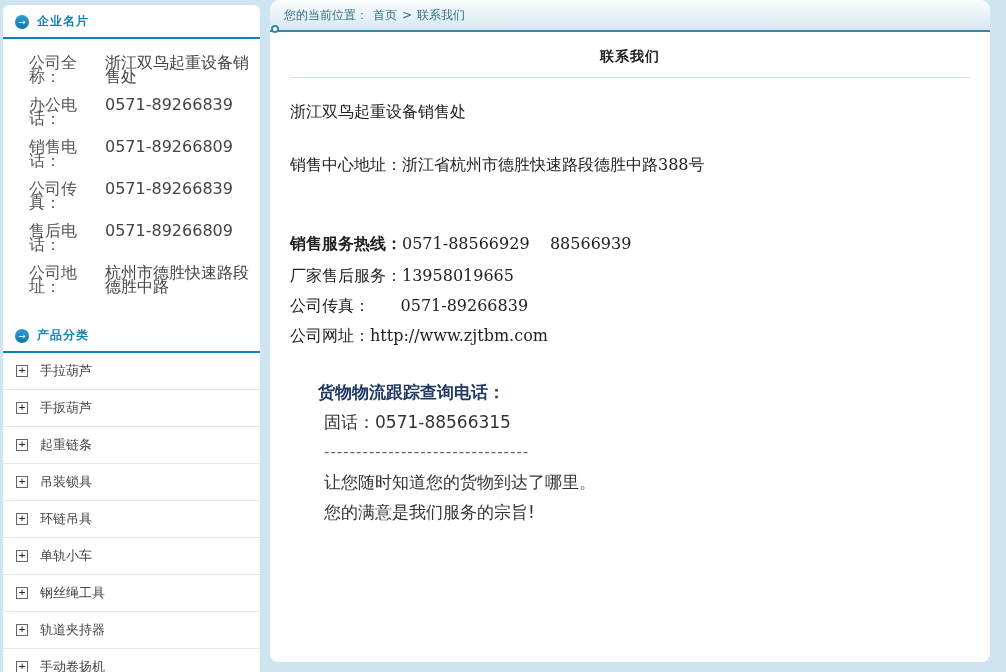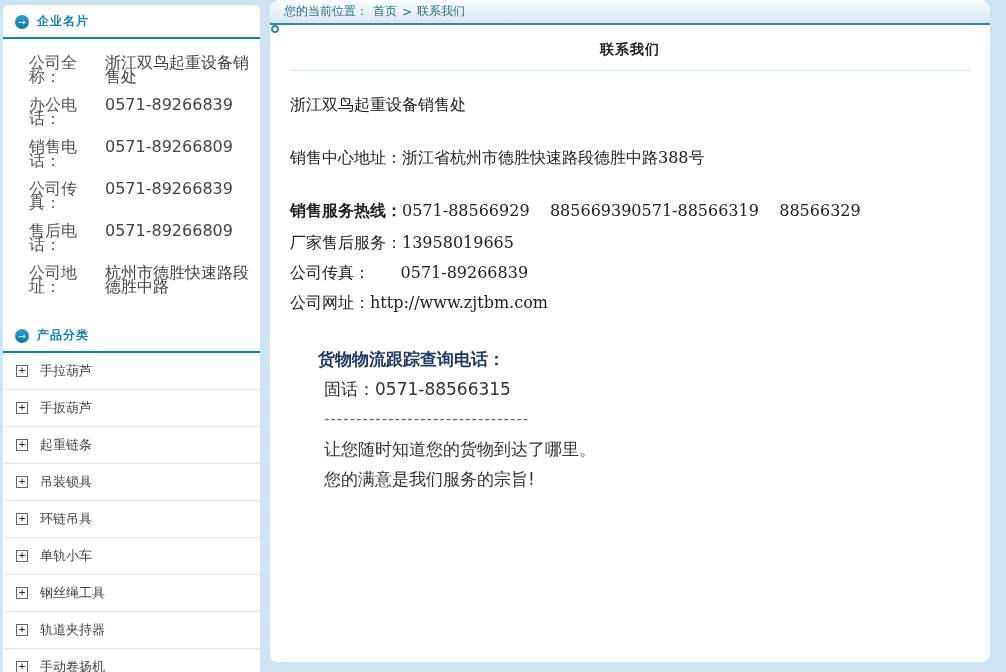--- a/index.html
+++ b/index.html
@@ -53,21 +53,21 @@
   }
   
   .main {
     position:absolute; left:270px; top:0;
     width:720px; height:662px;
     background:#fff;
     border-radius:10px 10px 8px 8px;
   }
   .breadcrumb-bar {
     position:relative;
-    height:25px;
+    height:32px;
     background:linear-gradient(180deg,#fbfdfe,#e2eef6 70%,#d7e7f2);
     border-radius:10px 10px 0 0;
     border-bottom:2px solid #35899e;
     display:flex; align-items:center;
     padding-left:14px;
     font-size:12px; color:#2f6e82;
   }
   .breadcrumb-bar .crumb { margin-right:5px; white-space:pre; }
   .crumb-link { cursor:pointer; }
   .line-dot {
@@ -83,21 +83,21 @@
     letter-spacing:1px;
   }
   .contact-block {
     font-family:"DejaVu Serif","Liberation Serif",serif;
     font-size:16px; color:#222;
     padding-top:24px;
   }
   .c-line { white-space:pre-wrap; }
   .company-name { line-height:20px; }
   .sales-address { margin-top:33px; line-height:20px; }
-  .hotline { display:flex; margin-top:26px; line-height:34px; }
+  .hotline { display:flex; margin-top:52px; line-height:34px; }
   .hotline .h-label { font-weight:bold; flex:0 0 auto; }
   .hotline .h-numbers { display:flex; flex-direction:row; }
   .plain-line { line-height:30px; }
   .website-line { line-height:30px; display:flex; }
   .website-link { color:#222; cursor:pointer; }
   .logistics {
     font-family:"DejaVu Sans","Liberation Sans",sans-serif;
     font-size:17px; color:#333;
     margin:26px 0 0 28px;
     line-height:30px;
@@ -213,21 +213,20 @@
     <div class="page-title">联系我们</div>
 
     <div class="contact-block">
       <div class="c-line company-name">浙江双鸟起重设备销售处</div>
       <div class="c-line sales-address">销售中心地址：浙江省杭州市德胜快速路段德胜中路388号</div>
 
       <div class="hotline">
         <span class="h-label">销售服务热线：</span>
         <span class="h-numbers">
           <span class="c-line">0571-88566929    88566939</span>
-          <span class="c-line">0571-88566319    88566329</span>
         </span>
       </div>
 
       <div class="c-line plain-line">厂家售后服务：13958019665</div>
       <div class="c-line plain-line">公司传真：      0571-89266839</div>
       <div class="website-line">
         <span>公司网址：</span>
         <span class="website-link">http://www.zjtbm.com</span>
       </div>
     </div>

